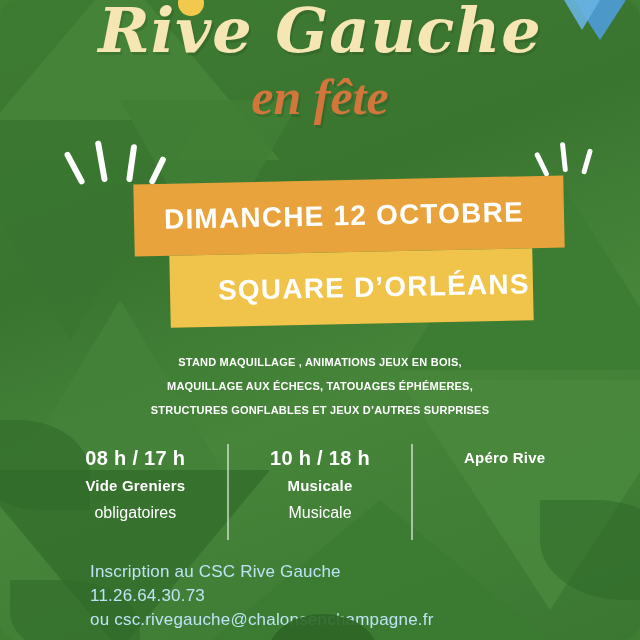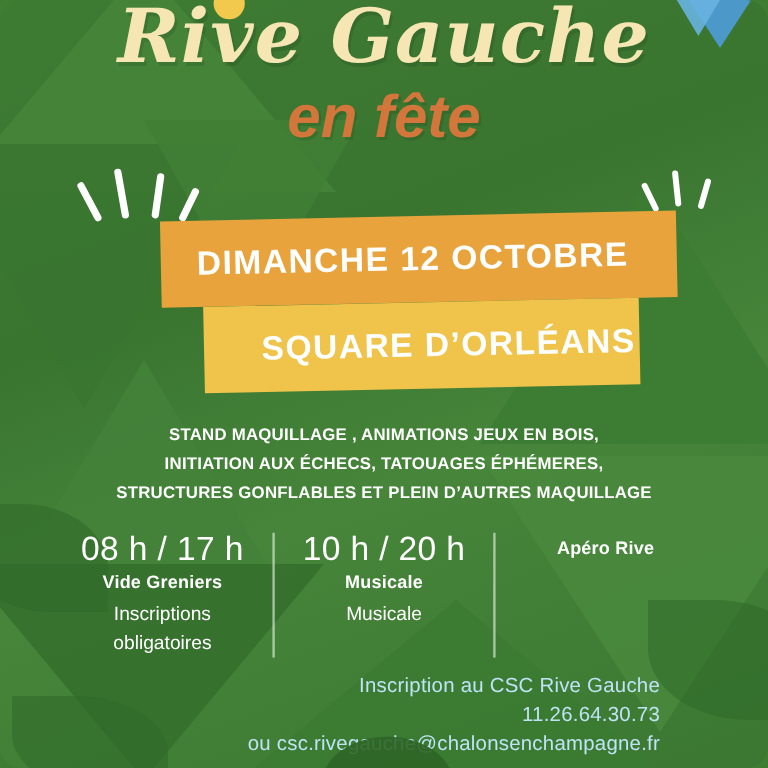--- a/index.html
+++ b/index.html
@@ -57,21 +57,21 @@
     font-style: italic;
     font-weight: bold;
     font-size: 62px;
     line-height: 70px;
     color: #f6e6b4;
     letter-spacing: 1px;
     text-shadow: 2px 3px 0 rgba(0,0,0,0.10);
   }
 
   .title-sub {
-    font-family: Liberation Sans, sans-serif;
+    font-family: Liberation Serif, serif;
     font-style: italic;
     font-weight: bold;
     font-size: 50px;
     line-height: 58px;
     color: #d2763c;
     margin-top: 2px;
     text-shadow: 2px 3px 0 rgba(0,0,0,0.10);
   }
 
   
@@ -121,21 +121,21 @@
 
   
   .activities {
     position: absolute;
     top: 350px;
     left: 40px;
     width: 560px;
     text-align: center;
     color: #ffffff;
     font-weight: bold;
-    font-size: 14px;
+    font-size: 11px;
     line-height: 24px;
     letter-spacing: 0.2px;
   }
 
   
   .schedule {
     position: absolute;
     top: 444px;
     left: 44px;
     width: 552px;
@@ -148,22 +148,22 @@
     color: #ffffff;
     padding: 0 6px;
   }
   .sched-divider {
     width: 2px;
     align-self: stretch;
     min-height: 96px;
     background: rgba(255,255,255,0.55);
   }
   .sched-time {
-    font-size: 28px;
-    font-weight: normal;
+    font-size: 20px;
+    font-weight: bold;
     line-height: 28px;
     letter-spacing: 0.3px;
   }
   .sched-name {
     font-size: 15px;
     font-weight: bold;
     line-height: 28px;
     letter-spacing: 0.2px;
   }
   .sched-note {
@@ -172,21 +172,21 @@
     line-height: 22px;
     margin-top: 2px;
   }
 
   
   .contact {
     position: absolute;
     left: 90px;
     top: 560px;
     width: 460px;
-    text-align: right;
+    text-align: left;
     color: #bfe3f5;
     font-size: 17px;
     line-height: 24px;
     letter-spacing: 0.2px;
   }
   .contact div {
     white-space: nowrap;
   }
 
   
@@ -277,37 +277,36 @@
 
   <div class="banner banner-1">
     <span>DIMANCHE 12 OCTOBRE</span>
   </div>
   <div class="banner banner-2">
     <span>SQUARE D’ORLÉANS</span>
   </div>
 
   <div class="activities">
     <div>STAND MAQUILLAGE , ANIMATIONS JEUX EN BOIS,</div>
-    <div>INITIATION AUX ÉCHECS, TATOUAGES ÉPHÉMERES,</div>
-    <div>STRUCTURES GONFLABLES ET PLEIN D’AUTRES MAQUILLAGE</div>
+    <div>MAQUILLAGE AUX ÉCHECS, TATOUAGES ÉPHÉMERES,</div>
+    <div>STRUCTURES GONFLABLES ET JEUX D’AUTRES SURPRISES</div>
   </div>
 
   <div class="schedule">
 
     <div class="sched-col">
       <div class="sched-time">08 h / 17 h</div>
       <div class="sched-name">Vide Greniers</div>
-      <div class="sched-note">Inscriptions</div>
       <div class="sched-note">obligatoires</div>
     </div>
 
     <div class="sched-divider"></div>
 
     <div class="sched-col">
-      <div class="sched-time">10 h / 20 h</div>
+      <div class="sched-time">10 h / 18 h</div>
       <div class="sched-name">Musicale</div>
       <div class="sched-note">Musicale</div>
     </div>
 
     <div class="sched-divider"></div>
 
     <div class="sched-col">
       <div class="sched-name">Apéro Rive</div>
     </div>
 

